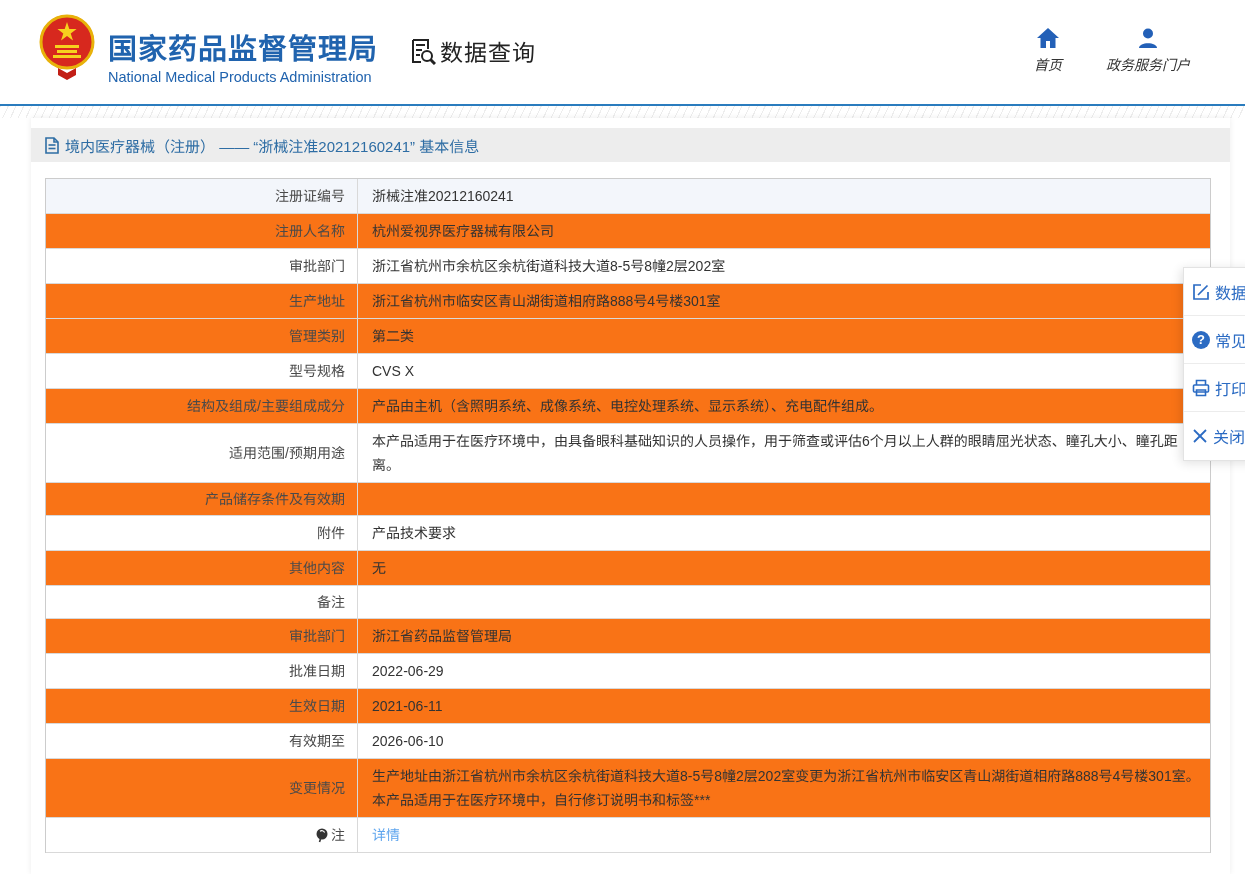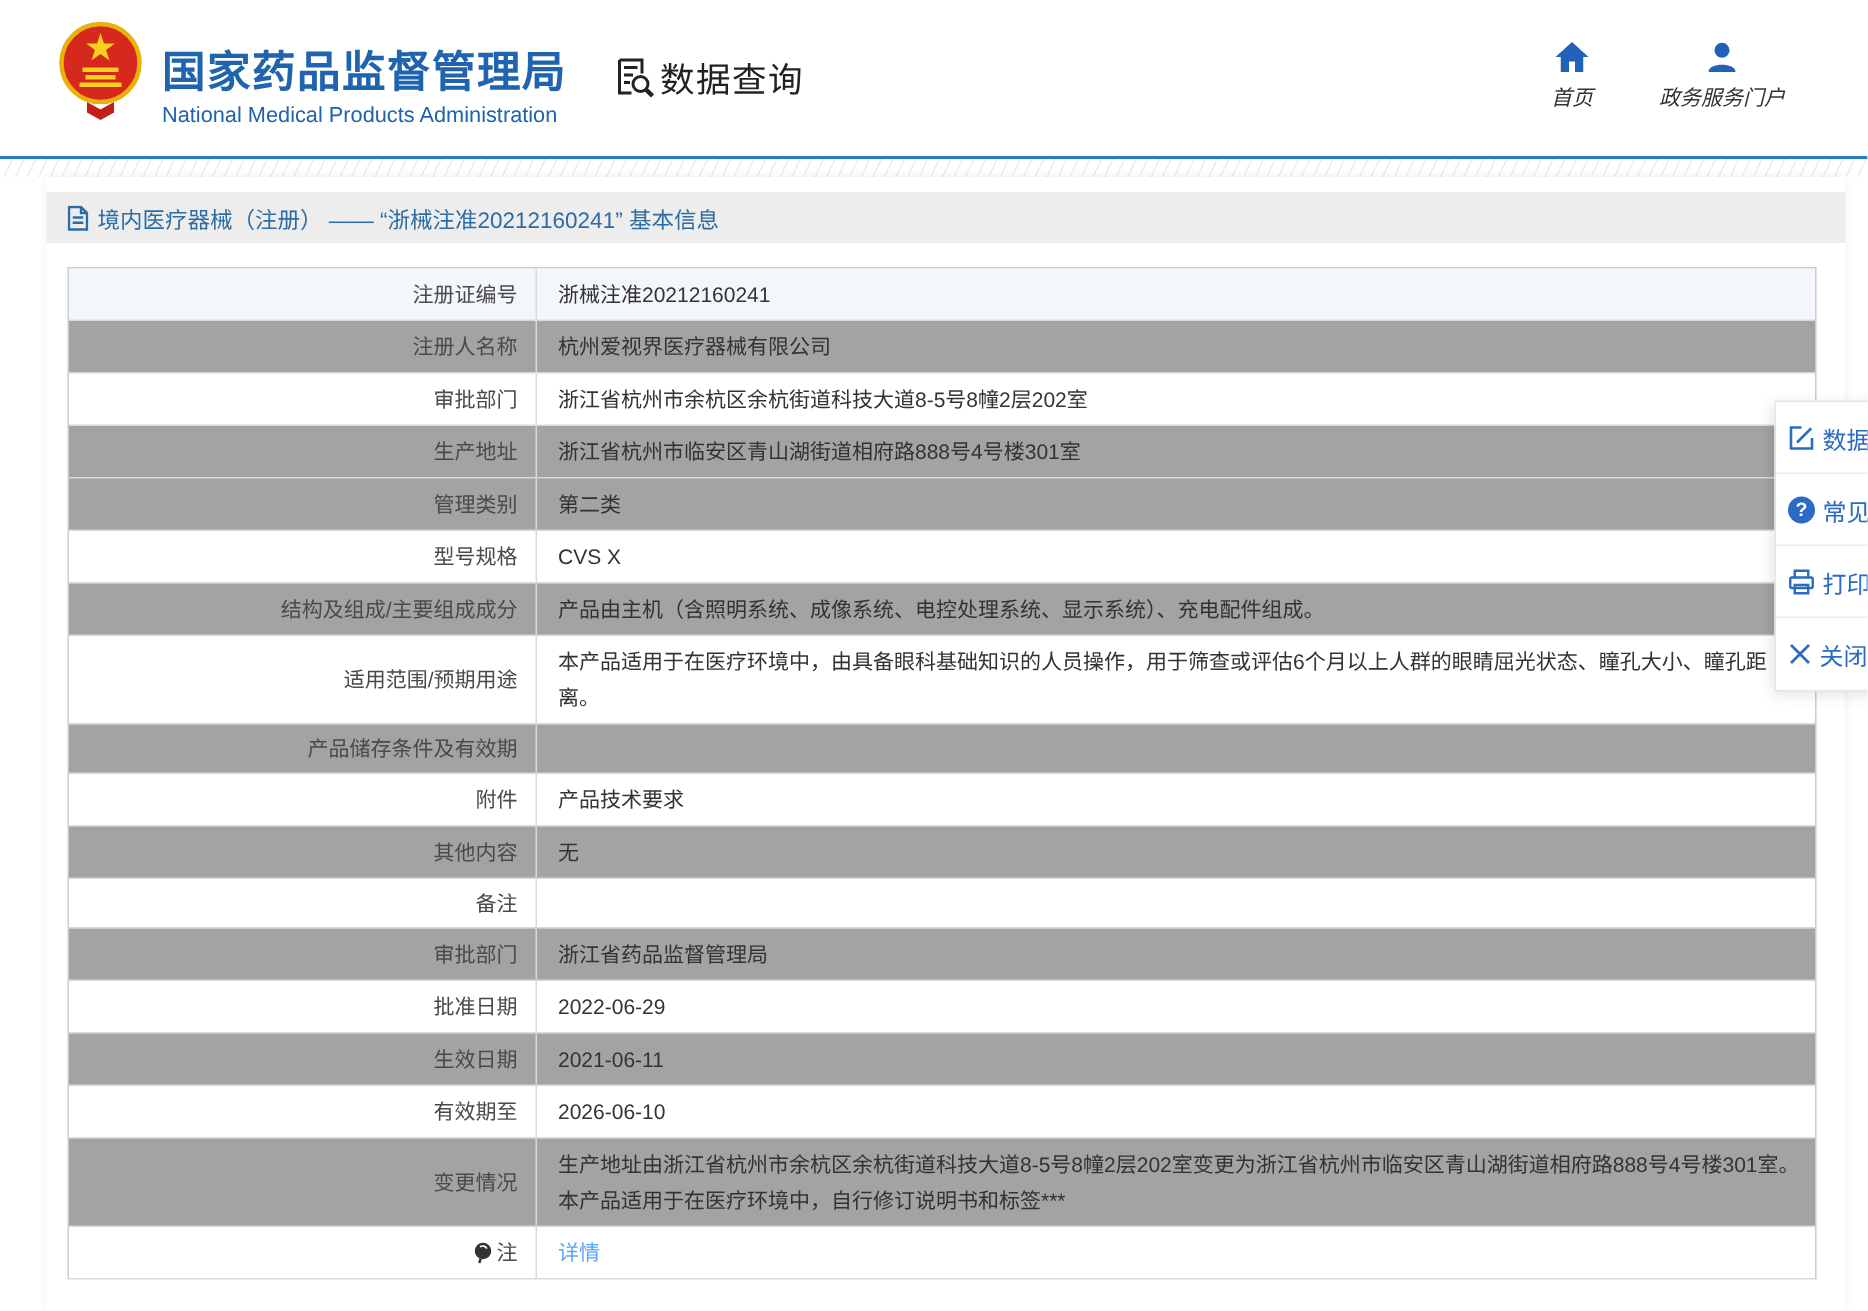--- a/index.html
+++ b/index.html
@@ -25,21 +25,21 @@
   
   .container { position:absolute; left:31px; top:118px; width:1199px; height:756px;
     background:#fff; box-shadow:0 0 6px rgba(0,0,0,0.08); padding-top:10px; }
   .crumb-bar { height:34px; background:#ededed; display:flex; align-items:center;
     padding-left:14px; gap:6px; }
   .crumb-title { font-size:15px; color:#2e6da4; }
 
   
   .info-table { margin:16px 14px 0 14px; width:1166px; border:1px solid #ccc; border-bottom:none; }
   .trow { display:flex; align-items:stretch; min-height:33px; border-bottom:1px solid #d9d9d9; background:#fff; }
-  .trow.alt { background:#a3a3a3; }
+  .trow.alt { background:#f97316; }
   .trow.hovered { background:#f3f6fb; }
   .tlabel { width:312px; flex:0 0 312px; border-right:1px solid #d9d9d9;
     display:flex; align-items:center; justify-content:flex-end; gap:3px;
     padding:5px 12px 5px 6px; font-size:14px; color:#4a4a4a; text-align:right; line-height:22px; }
   .tvalue { flex:1; display:flex; align-items:center; padding:5px 10px 5px 14px;
     font-size:14px; color:#333; line-height:24px; }
   .tvalue .text { display:block; }
   a.detail-link { color:#5ea5ee; text-decoration:none; cursor:pointer; }
 
   

